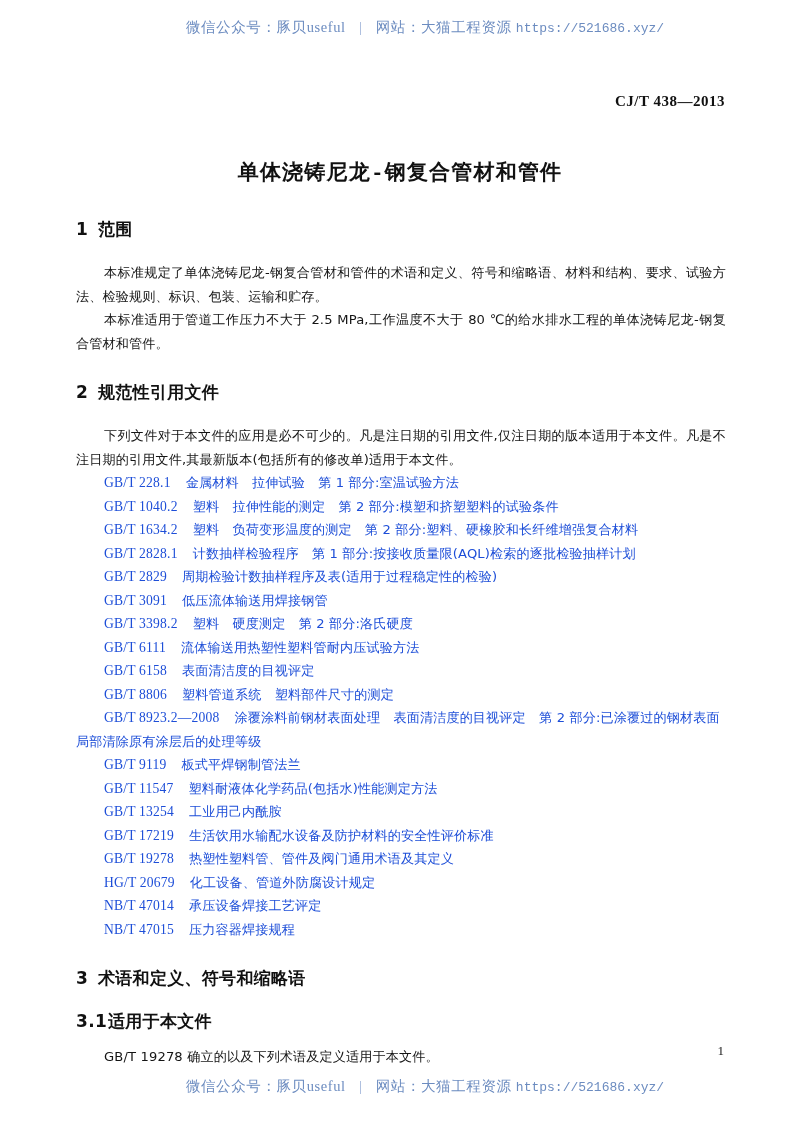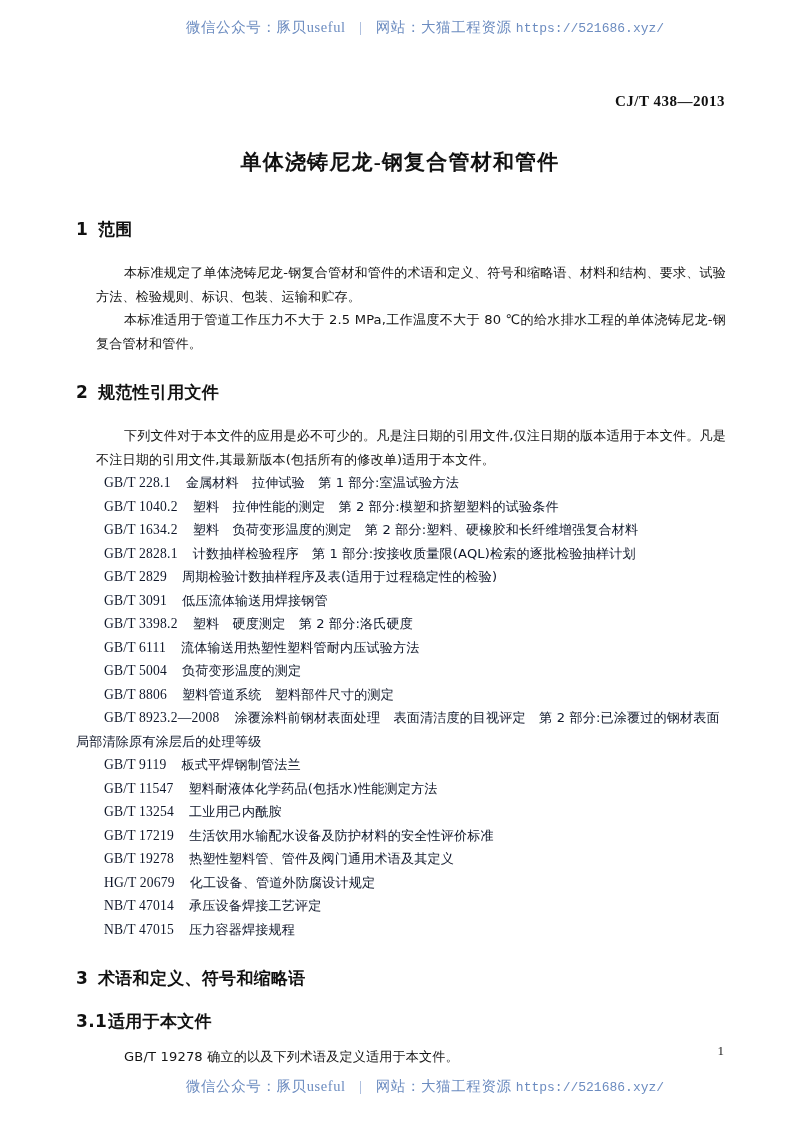--- a/index.html
+++ b/index.html
@@ -59,25 +59,25 @@
     font-family: "Liberation Serif", "DejaVu Serif", serif;
     font-weight: bold;
     font-size: 15px;
     letter-spacing: 0.5px;
     color: #111;
   }
 
   
   .doc-title {
     position: absolute;
-    top: 148px;
+    top: 158px;
     left: 0;
     width: 800px;
     text-align: center;
-    font-family: Liberation Serif, serif;
+    font-family: Liberation Mono, monospace;
     font-weight: bold;
     font-size: 21px;
     letter-spacing: 1.2px;
     color: #111;
   }
 
   
   .content {
     position: absolute;
     top: 218px;
@@ -106,34 +106,33 @@
     font-size: 13.1px;
     line-height: 23.5px;
     letter-spacing: 0.15px;
     color: #141414;
     margin: 0;
     text-align: justify;
     text-justify: inter-ideograph;
   }
   .para.indent {
     text-indent: 28px;
-    margin-left: 20px;
   }
 
   .ref-list {
     margin: 0;
     padding: 0;
     list-style: none;
   }
   .ref-item {
     font-family: "DejaVu Sans", "Liberation Sans", sans-serif;
     font-size: 13.1px;
     line-height: 23.5px;
     letter-spacing: 0.15px;
-    color: #0f172a;
+    color: #1d4ed8;
     padding-left: 28px;
     text-indent: -0px;
   }
   
   .ref-item.hang {
     padding-left: 0;
     text-indent: 28px;
   }
   .ref-code {
     font-family: "Liberation Serif", "DejaVu Serif", serif;
@@ -196,21 +195,21 @@
 
     <ul class="ref-list">
       <li class="ref-item"><span class="ref-code">GB/T 228.1</span><span class="ref-gap wide"></span><span>金属材料　拉伸试验　第 1 部分:室温试验方法</span></li>
       <li class="ref-item"><span class="ref-code">GB/T 1040.2</span><span class="ref-gap wide"></span><span>塑料　拉伸性能的测定　第 2 部分:模塑和挤塑塑料的试验条件</span></li>
       <li class="ref-item"><span class="ref-code">GB/T 1634.2</span><span class="ref-gap wide"></span><span>塑料　负荷变形温度的测定　第 2 部分:塑料、硬橡胶和长纤维增强复合材料</span></li>
       <li class="ref-item"><span class="ref-code">GB/T 2828.1</span><span class="ref-gap wide"></span><span>计数抽样检验程序　第 1 部分:按接收质量限(AQL)检索的逐批检验抽样计划</span></li>
       <li class="ref-item"><span class="ref-code">GB/T 2829</span><span class="ref-gap wide"></span><span>周期检验计数抽样程序及表(适用于过程稳定性的检验)</span></li>
       <li class="ref-item"><span class="ref-code">GB/T 3091</span><span class="ref-gap wide"></span><span>低压流体输送用焊接钢管</span></li>
       <li class="ref-item"><span class="ref-code">GB/T 3398.2</span><span class="ref-gap wide"></span><span>塑料　硬度测定　第 2 部分:洛氏硬度</span></li>
       <li class="ref-item"><span class="ref-code">GB/T 6111</span><span class="ref-gap wide"></span><span>流体输送用热塑性塑料管耐内压试验方法</span></li>
-      <li class="ref-item"><span class="ref-code">GB/T 5004</span><span class="ref-gap wide"></span><span>负荷变形温度的测定</span></li>
+      <li class="ref-item"><span class="ref-code">GB/T 6158</span><span class="ref-gap wide"></span><span>表面清洁度的目视评定</span></li>
       <li class="ref-item"><span class="ref-code">GB/T 8806</span><span class="ref-gap wide"></span><span>塑料管道系统　塑料部件尺寸的测定</span></li>
       <li class="ref-item hang"><span class="ref-code">GB/T 8923.2—2008</span><span class="ref-gap wide"></span><span>涂覆涂料前钢材表面处理　表面清洁度的目视评定　第 2 部分:已涂覆过的钢材表面局部清除原有涂层后的处理等级</span></li>
       <li class="ref-item"><span class="ref-code">GB/T 9119</span><span class="ref-gap wide"></span><span>板式平焊钢制管法兰</span></li>
       <li class="ref-item"><span class="ref-code">GB/T 11547</span><span class="ref-gap wide"></span><span>塑料耐液体化学药品(包括水)性能测定方法</span></li>
       <li class="ref-item"><span class="ref-code">GB/T 13254</span><span class="ref-gap wide"></span><span>工业用己内酰胺</span></li>
       <li class="ref-item"><span class="ref-code">GB/T 17219</span><span class="ref-gap wide"></span><span>生活饮用水输配水设备及防护材料的安全性评价标准</span></li>
       <li class="ref-item"><span class="ref-code">GB/T 19278</span><span class="ref-gap wide"></span><span>热塑性塑料管、管件及阀门通用术语及其定义</span></li>
       <li class="ref-item"><span class="ref-code">HG/T 20679</span><span class="ref-gap wide"></span><span>化工设备、管道外防腐设计规定</span></li>
       <li class="ref-item"><span class="ref-code">NB/T 47014</span><span class="ref-gap wide"></span><span>承压设备焊接工艺评定</span></li>
       <li class="ref-item"><span class="ref-code">NB/T 47015</span><span class="ref-gap wide"></span><span>压力容器焊接规程</span></li>

